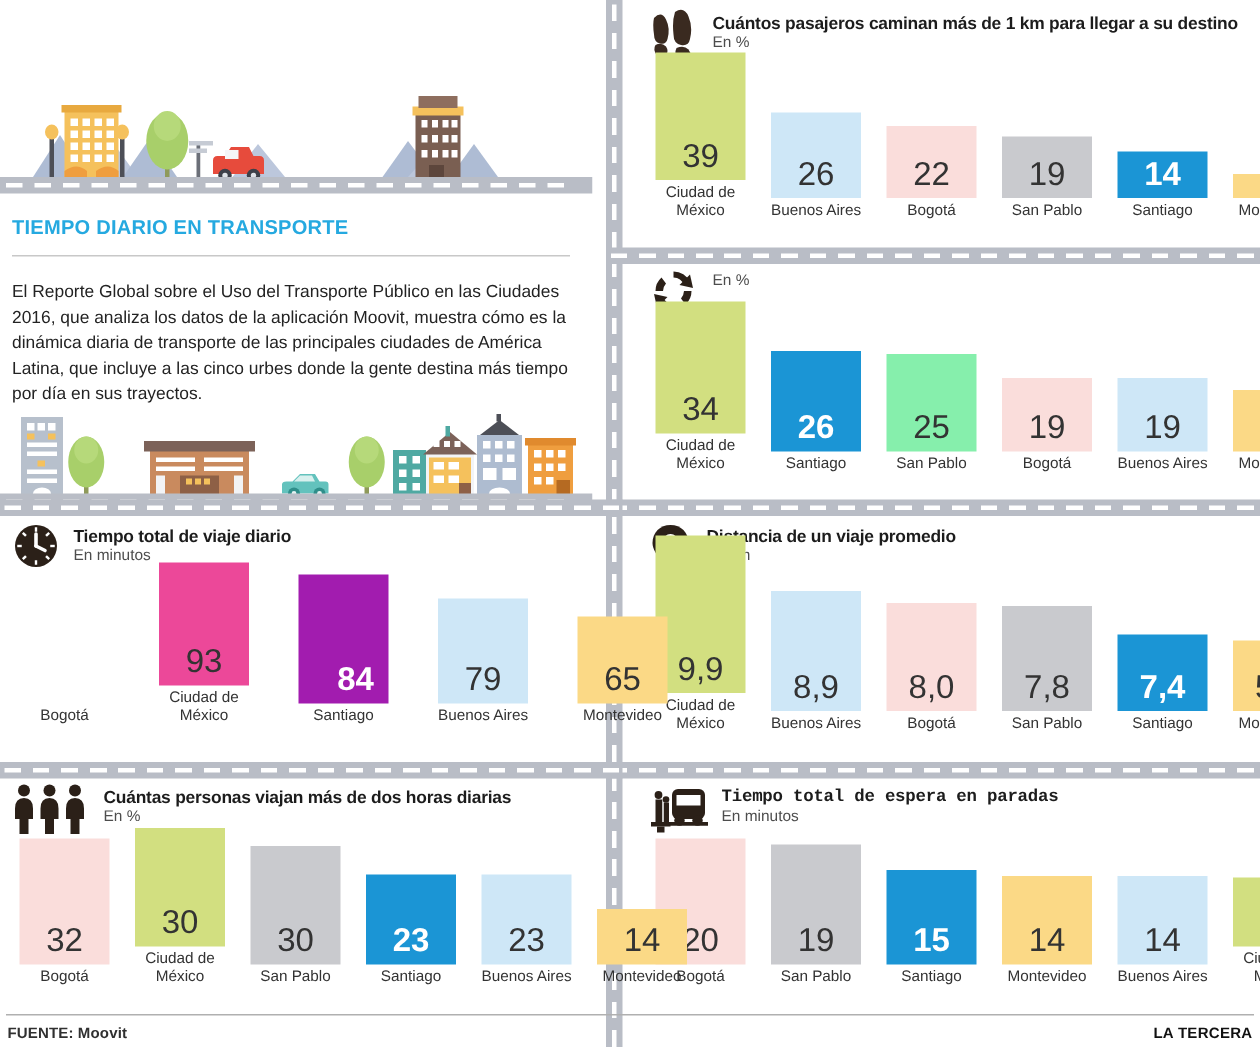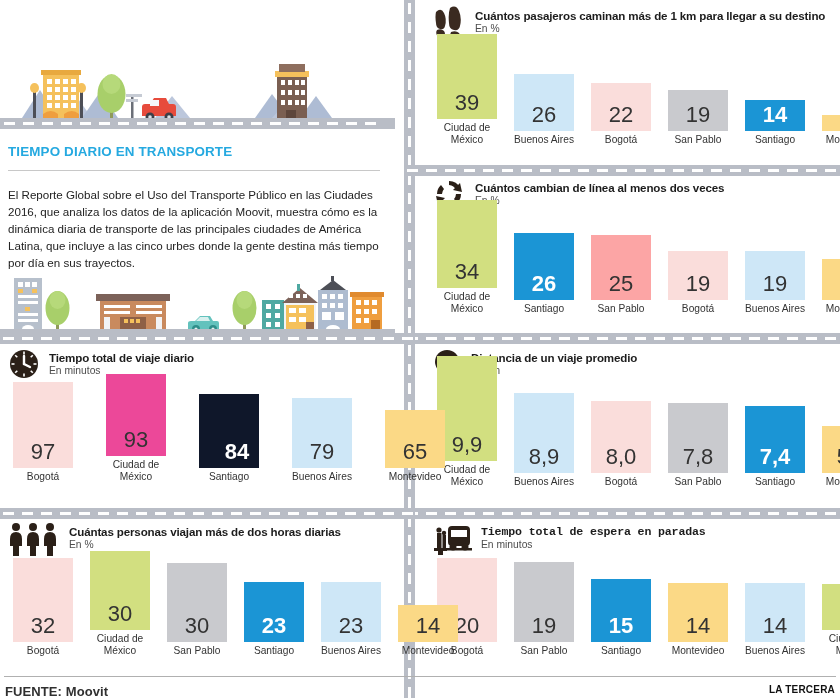--- a/index.html
+++ b/index.html
@@ -87,21 +87,21 @@
     text-align: left;
   }
 
   
   .footer-rule {
     position: absolute; left: 4px; top: 676px; width: 832px;
     height: 1px; background: #b0b0b0;
   }
   .footer-src {
     position: absolute; left: 5px; top: 684px;
-    font-size: 13px; font-weight: bold; color: #303030; letter-spacing: 0.1px;
+    font-size: 10px; font-weight: bold; color: #303030; letter-spacing: 0.1px;
   }
   .footer-brand {
     position: absolute; right: 5px; top: 684px;
     font-size: 10px; font-weight: bold; color: #111111; letter-spacing: 0.2px; padding-left: 48px;
   }
 
   
   .illus { position: absolute; }
 </style>
 </head>
@@ -422,41 +422,40 @@
         <svg width="34" height="32" viewBox="0 0 34 32">
           <path d="M17 3 a12 12 0 0 1 11 7 l-4 2 a8 8 0 0 0 -7 -5 z" fill="#2b2018"></path>
           <path d="M28 5 l2 9 l-9 -2 z" fill="#2b2018"></path>
           <path d="M17 29 a12 12 0 0 1 -11 -7 l4 -2 a8 8 0 0 0 7 5 z" fill="#2b2018"></path>
           <path d="M6 27 l-2 -9 l9 2 z" fill="#2b2018"></path>
           <path d="M5 16 a12 12 0 0 1 4 -9 l3 4 a8 8 0 0 0 -2 5 z" fill="#2b2018"></path>
           <path d="M29 16 a12 12 0 0 1 -4 9 l-3 -4 a8 8 0 0 0 2 -5 z" fill="#2b2018"></path>
         </svg>
       </span>
       <span class="panel-titles">
-        <span class="panel-title" style="display:block;">Cuántos cambian de línea al menos dos veces</span>
         <span class="panel-sub" style="display:block;">En %</span>
       </span>
     </div>
     <div class="chart">
         <div style="display: flex; align-items: flex-end; height: 92px; margin-top: 8px;">
           <div class="bars" style="gap: 7px; align-items: flex-end;">
             <div class="bar-col">
               <div class="bar" style="height: 88px; background: rgb(210, 223, 128);">
                 <span class="bar-val">34</span>
               </div>
               <div class="bar-label">Ciudad de México</div>
             </div>
             <div class="bar-col">
               <div class="bar hl" style="height: 67px; background: rgb(27, 149, 213);">
                 <span class="bar-val">26</span>
               </div>
               <div class="bar-label">Santiago</div>
             </div>
             <div class="bar-col">
-              <div class="bar" style="height: 65px; background: #fca5a5;">
+              <div class="bar" style="height: 65px; background: #86efac;">
                 <span class="bar-val">25</span>
               </div>
               <div class="bar-label">San Pablo</div>
             </div>
             <div class="bar-col">
               <div class="bar" style="height: 49px; background: rgb(250, 221, 219);">
                 <span class="bar-val">19</span>
               </div>
               <div class="bar-label">Bogotá</div>
             </div>
@@ -509,21 +508,21 @@
               </div>
               <div class="bar-label">Bogotá</div>
             </div>
             <div class="bar-col">
               <div class="bar" style="height: 70px; background: rgb(201, 202, 206);">
                 <span class="bar-val">7,8</span>
               </div>
               <div class="bar-label">San Pablo</div>
             </div>
             <div class="bar-col">
-              <div class="bar hl" style="height: 67px; background: rgb(27, 149, 213);">
+              <div class="bar hl" style="height: 51px; background: rgb(27, 149, 213);">
                 <span class="bar-val">7,4</span>
               </div>
               <div class="bar-label">Santiago</div>
             </div>
             <div class="bar-col">
               <div class="bar" style="height: 47px; background: rgb(251, 217, 134);">
                 <span class="bar-val">5,2</span>
               </div>
               <div class="bar-label">Montevideo</div>
             </div>
@@ -617,33 +616,30 @@
       </span>
       <span class="panel-titles">
         <span class="panel-title" style="display:block;">Tiempo total de viaje diario</span>
         <span class="panel-sub" style="display:block;">En minutos</span>
       </span>
     </div>
     <div class="chart">
         <div style="display: flex; align-items: flex-end; height: 90px; margin-top: 8px;">
           <div class="bars" style="gap: 23px; align-items: flex-end;">
             <div class="bar-col">
-              <div class="bar" style="height: 86px; background: rgb(250, 221, 219);">
-                <span class="bar-val">97</span>
-              </div>
               <div class="bar-label">Bogotá</div>
             </div>
             <div class="bar-col">
               <div class="bar" style="height: 82px; background: #ec4899;">
                 <span class="bar-val">93</span>
               </div>
               <div class="bar-label">Ciudad de México</div>
             </div>
             <div class="bar-col">
-              <div class="bar hl" style="height: 74px; background: #0f172a; padding-left: 16px;">
+              <div class="bar hl" style="height: 86px; background: #a21caf; padding-left: 16px;">
                 <span class="bar-val">84</span>
               </div>
               <div class="bar-label">Santiago</div>
             </div>
             <div class="bar-col">
               <div class="bar" style="height: 70px; background: rgb(206, 231, 247);">
                 <span class="bar-val">79</span>
               </div>
               <div class="bar-label">Buenos Aires</div>
             </div>

